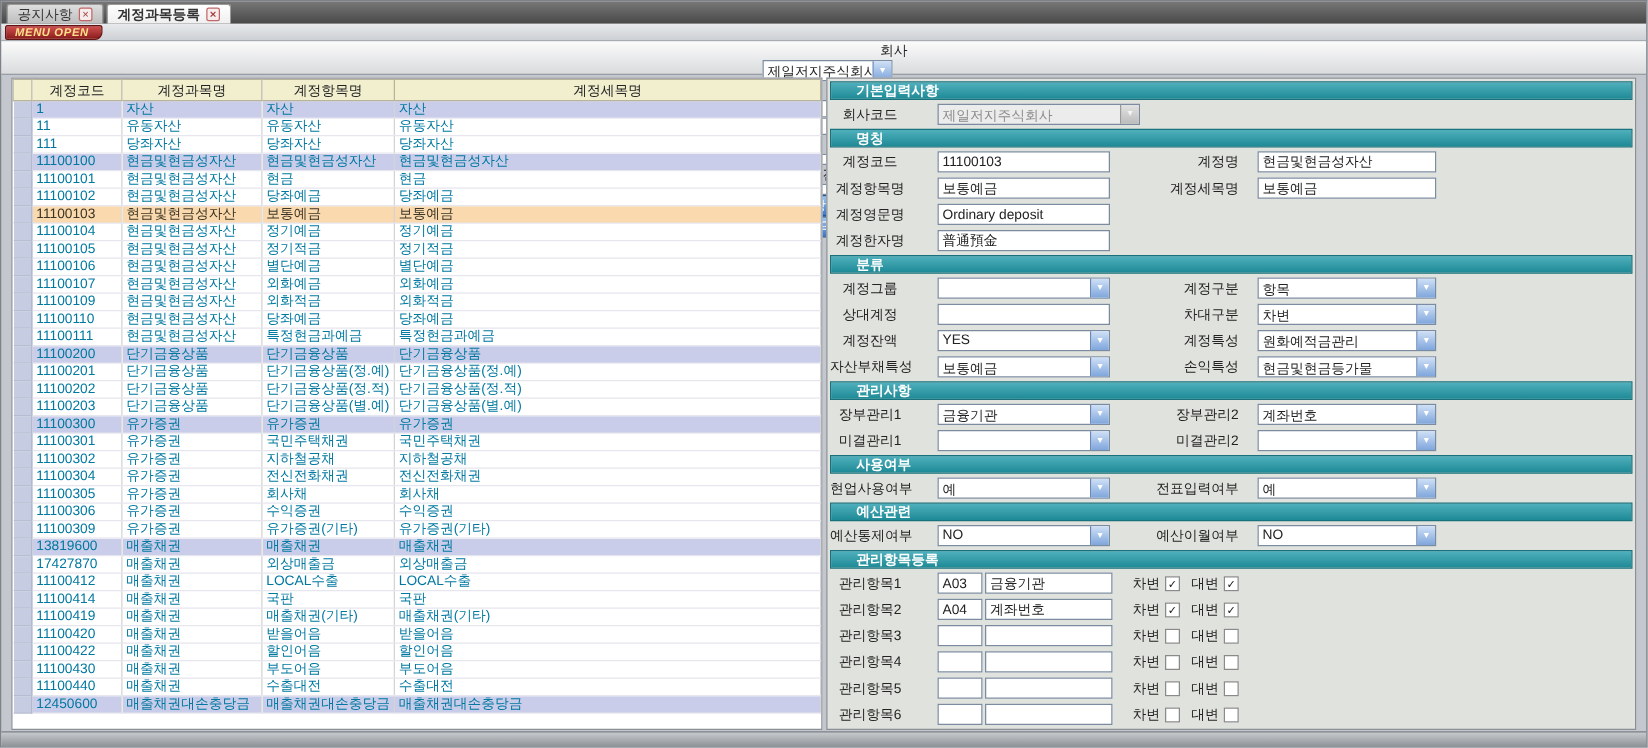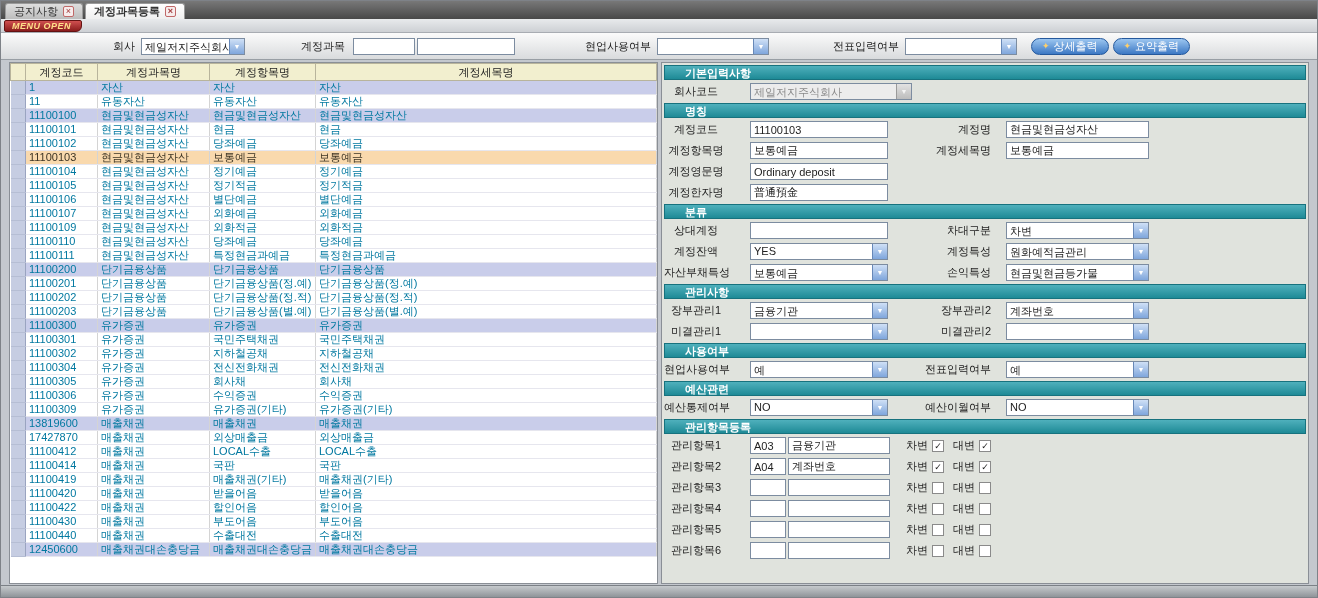--- a/index.html
+++ b/index.html
@@ -20,21 +20,21 @@
 
   .subbar { position:absolute; top:18px; left:0; right:0; height:14px;
             background:linear-gradient(#e8eaec,#cdd0d4); border-bottom:1px solid #a8acb2; }
   .menuopen { position:absolute; top:19px; left:3px; height:12px; line-height:11px; padding:0 10px 0 7px;
               background:linear-gradient(#d05050,#8a1c1c); color:#ffe08a; font-size:9px; font-style:italic;
               font-weight:bold; border-radius:2px 2px 6px 2px; border:1px solid #641212; letter-spacing:.5px; }
 
   
   .toolbar { position:absolute; top:32px; left:0; right:0; height:27px;
              background:linear-gradient(#fbfbfb,#d9dbdd); border-bottom:1px solid #989ea4;
-             display:flex; align-items:center; }
+             display:flex; align-items:center;flex-direction:column; }
   .tlabel { white-space:nowrap; color:#222; }
 
   .tin { height:17px; border:1px solid #7c8ca0; font:inherit; padding:0 3px; background:#fff; color:#222; }
 
   .combo { display:inline-flex; align-items:stretch; height:17px; border:1px solid #7c8ca0; background:#fff; }
   .combo .txt { flex:1; padding:1px 3px 0; overflow:hidden; white-space:nowrap; color:#222; }
   .combo .arr { width:15px; background:linear-gradient(#cfe0f6,#7fa6dc); border-left:1px solid #6788b8;
                 color:#fff; font-size:7px; display:flex; align-items:center; justify-content:center; }
   .combo.disabled { background:#ececec; }
   .combo.disabled .txt { color:#8a8a8a; }
@@ -148,20 +148,27 @@
             <td>자산</td>
             <td>자산</td>
           </tr>
           <tr class="normal">
             <td class="gut"></td>
             <td>11</td>
             <td>유동자산</td>
             <td>유동자산</td>
             <td>유동자산</td>
           </tr>
+          <tr class="normal">
+            <td class="gut"></td>
+            <td>111</td>
+            <td>당좌자산</td>
+            <td>당좌자산</td>
+            <td>당좌자산</td>
+          </tr>
           <tr class="group">
             <td class="gut"></td>
             <td>11100100</td>
             <td>현금및현금성자산</td>
             <td>현금및현금성자산</td>
             <td>현금및현금성자산</td>
           </tr>
           <tr class="normal">
             <td class="gut"></td>
             <td>11100101</td>
@@ -412,20 +419,32 @@
       <input class="tin w1" value="Ordinary deposit" style="">
     </div>
     <div class="prow">
       <span class="plabel">계정한자명</span>
       <input class="tin w1" value="普通預金" style="">
     </div>
 
     <div class="secbar">분류</div>
     <div id="cls-rows">
         <div class="prow">
+          <span class="plabel">계정그룹</span>
+          <div class="combo w1">
+            <span class="txt"></span>
+            <span class="arr">▼</span>
+          </div>
+          <span class="plabel2">계정구분</span>
+          <div class="combo w2">
+            <span class="txt">항목</span>
+            <span class="arr">▼</span>
+          </div>
+        </div>
+        <div class="prow">
           <span class="plabel">상대계정</span>
           <input class="tin w1" value="" style="">
           <span class="plabel2">차대구분</span>
           <div class="combo w2">
             <span class="txt">차변</span>
             <span class="arr">▼</span>
           </div>
         </div>
         <div class="prow">
           <span class="plabel">계정잔액</span>

